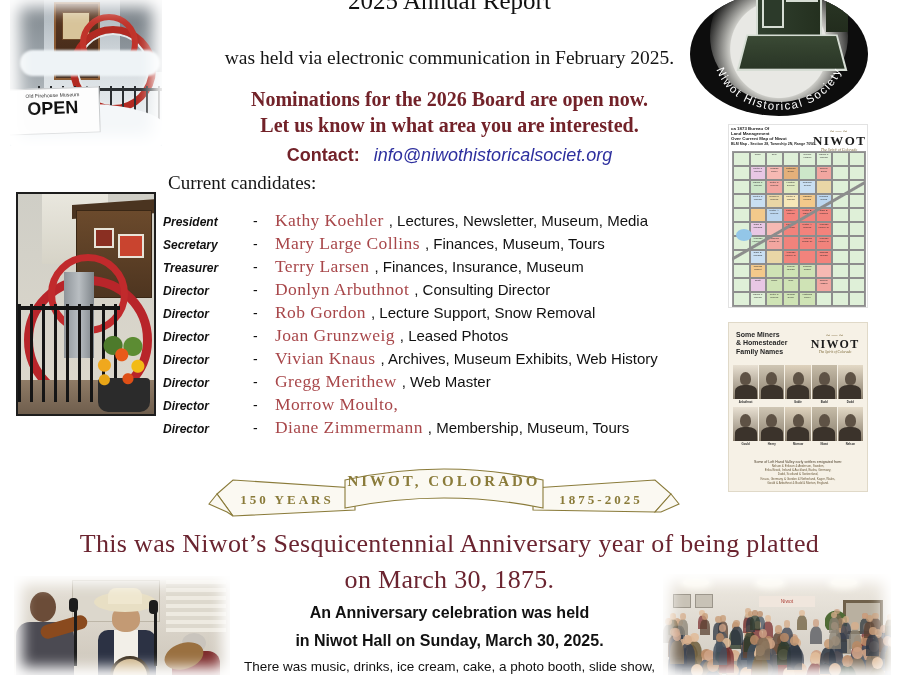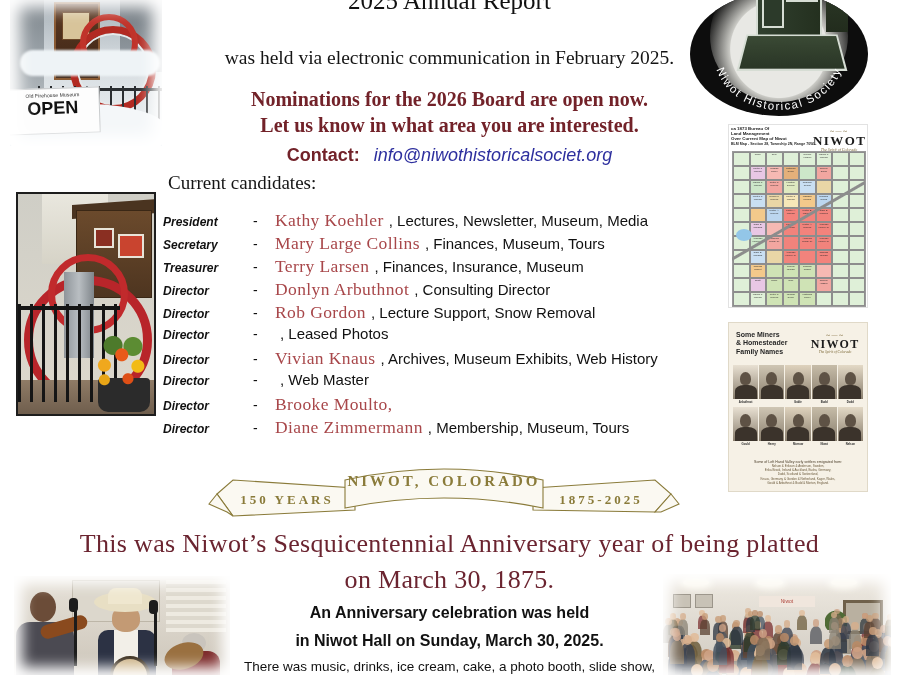--- a/index.html
+++ b/index.html
@@ -524,37 +524,39 @@
       </div>
       <div class="cand-row">
         <span class="c-role">Director</span>
         <span class="c-dash">-</span>
         <span class="c-name">Rob Gordon</span>
         <span class="c-dut">, Lecture Support, Snow Removal</span>
       </div>
       <div class="cand-row">
         <span class="c-role">Director</span>
         <span class="c-dash">-</span>
+        <span class="c-name">Joan Grunzweig</span>
         <span class="c-dut">, Leased Photos</span>
       </div>
       <div class="cand-row">
         <span class="c-role">Director</span>
         <span class="c-dash">-</span>
         <span class="c-name">Vivian Knaus</span>
         <span class="c-dut">, Archives, Museum Exhibits, Web History</span>
       </div>
       <div class="cand-row">
         <span class="c-role">Director</span>
         <span class="c-dash">-</span>
+        <span class="c-name">Gregg Merithew</span>
         <span class="c-dut">, Web Master</span>
       </div>
       <div class="cand-row">
         <span class="c-role">Director</span>
         <span class="c-dash">-</span>
-        <span class="c-name">Brooke Moulto,</span>
+        <span class="c-name">Morrow Moulto,</span>
       </div>
       <div class="cand-row">
         <span class="c-role">Director</span>
         <span class="c-dash">-</span>
         <span class="c-name">Diane Zimmermann</span>
         <span class="c-dut">, Membership, Museum, Tours</span>
       </div>
     </div>
 
   <div class="photo" id="photo-firehose-summer">

